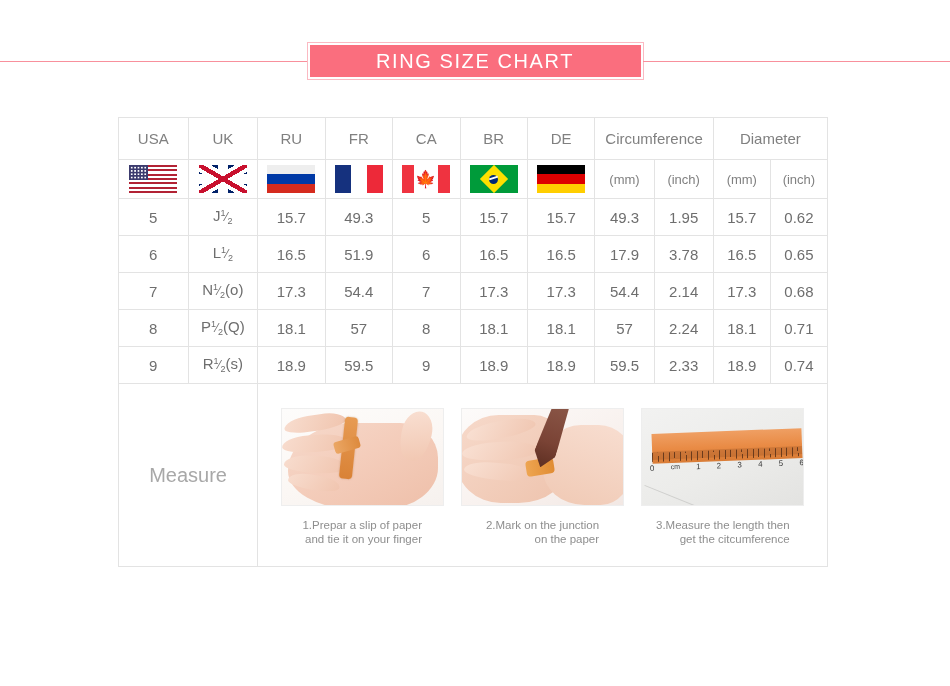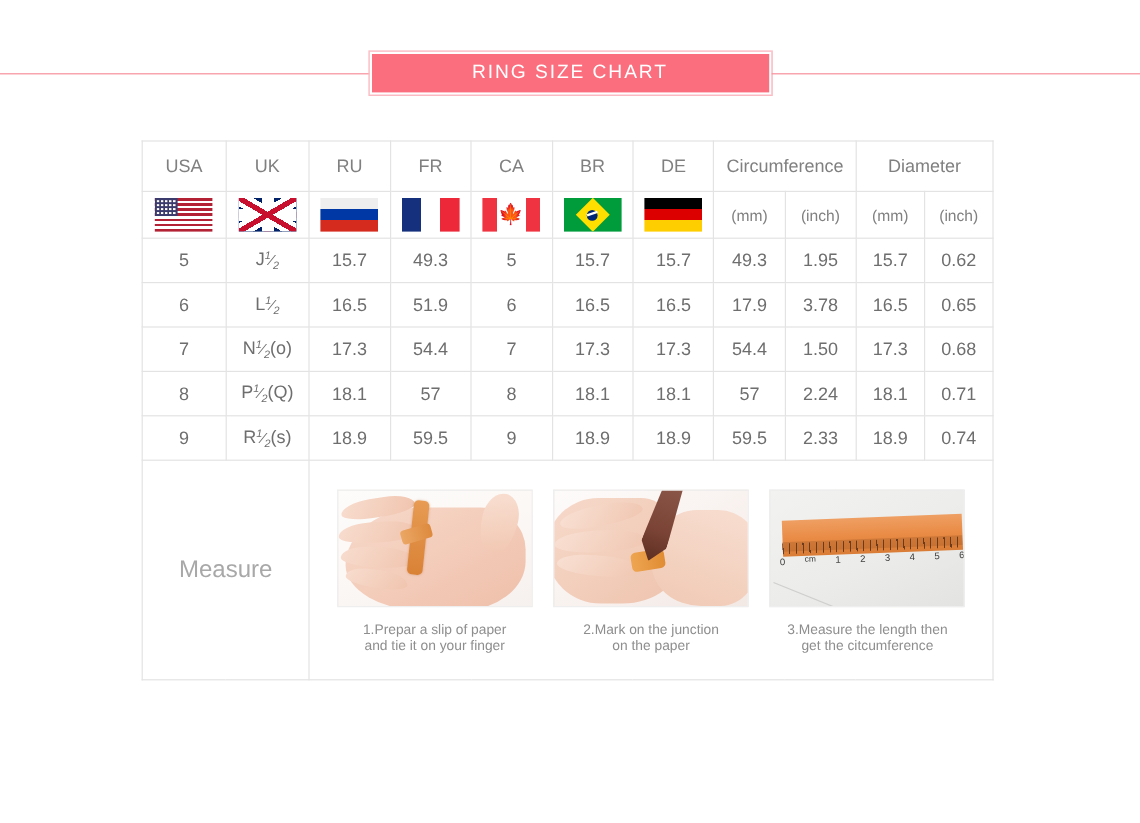--- a/index.html
+++ b/index.html
@@ -40,21 +40,21 @@
     background: #fa6e7e;
     border: 2px solid #ffffff;
     outline: 1px solid #fbb9c2;
     box-sizing: border-box;
     display: flex;
     align-items: center;
     justify-content: center;
   }
   .title-banner .title-text {
     color: #ffffff;
-    font-size: 16px;
+    font-size: 20px;
     letter-spacing: 1.6px;
     font-weight: 400;
     white-space: nowrap;
   }
 
   
   .chart-table {
     position: absolute;
     left: 118px;
     top: 117px;
@@ -85,21 +85,20 @@
   .data-row td {
     height: 36px;
     font-size: 15px;
     color: #6e6e6e;
   }
   .uk-size sup, .uk-size sub {
     font-size: 9px;
   }
   .uk-size .frac {
     font-size: 12px;
-    font-style: italic;
   }
 
   
   .c-usa { width: 67px; }
   .c-uk  { width: 67px; }
   .c-ru  { width: 65px; }
   .c-fr  { width: 65px; }
   .c-ca  { width: 65px; }
   .c-br  { width: 65px; }
   .c-de  { width: 65px; }
@@ -251,21 +250,21 @@
     box-sizing: border-box;
     position: relative;
     overflow: hidden;
     background: #faf7f6;
   }
   .step-cap {
     margin-top: 12px;
     font-size: 11.5px;
     color: #8e8e8e;
     line-height: 14px;
-    text-align: center;
+    text-align: right;
   }
 
   
   .img1 { background: linear-gradient(160deg, #fdfcfb 0%, #fbf7f4 55%, #f6f1ee 100%); }
   .img1 .hand {
     position: absolute;
     left: 6px; top: 14px;
     width: 150px; height: 86px;
     background: linear-gradient(150deg, #f6d9cb 0%, #f4cdbb 45%, #eebfa9 100%);
     border-radius: 44% 26% 38% 46% / 58% 42% 50% 46%;
@@ -494,21 +493,21 @@
       </tr>
       <tr class="data-row">
         <td>7</td>
         <td class="uk-size">N<span class="frac"><sup>1</sup>⁄<sub>2</sub></span>(o)</td>
         <td>17.3</td>
         <td>54.4</td>
         <td>7</td>
         <td>17.3</td>
         <td>17.3</td>
         <td>54.4</td>
-        <td>1.50</td>
+        <td>2.14</td>
         <td>17.3</td>
         <td>0.68</td>
       </tr>
       <tr class="data-row">
         <td>8</td>
         <td class="uk-size">P<span class="frac"><sup>1</sup>⁄<sub>2</sub></span>(Q)</td>
         <td>18.1</td>
         <td>57</td>
         <td>8</td>
         <td>18.1</td>

